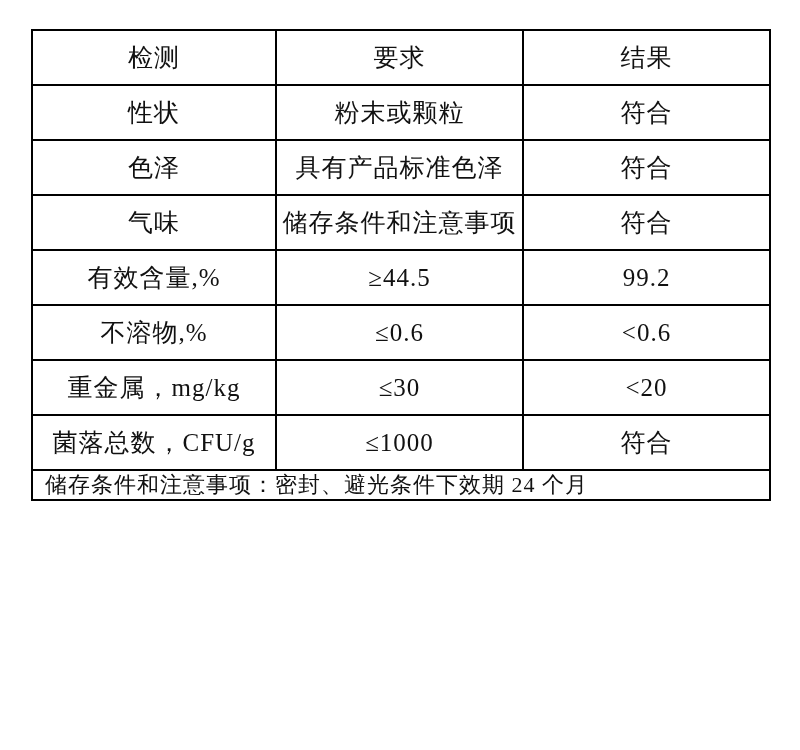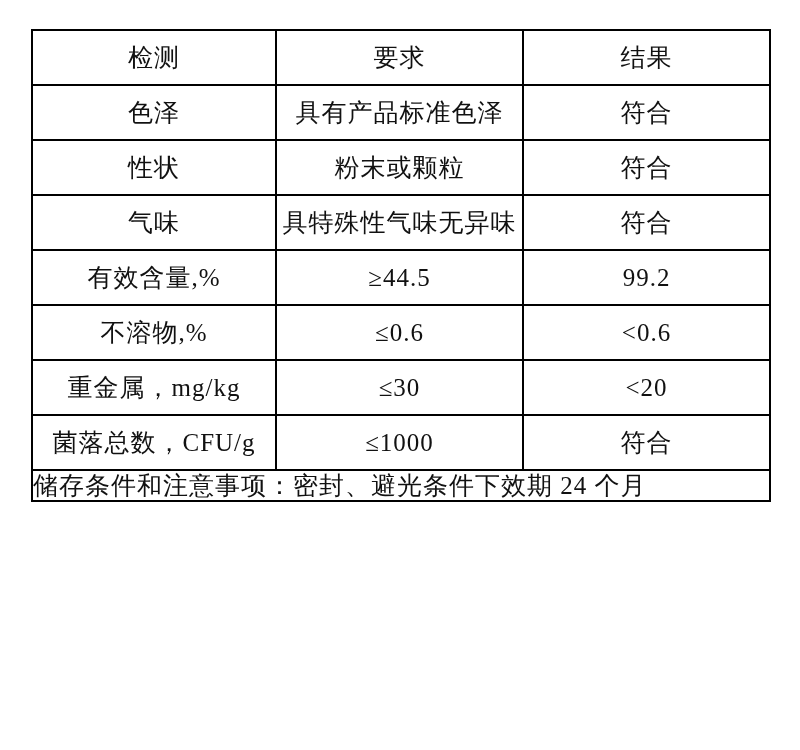--- a/index.html
+++ b/index.html
@@ -37,22 +37,22 @@
     padding: 0;
     height: 53px;
     letter-spacing: 1px;
     white-space: nowrap;
     overflow: hidden;
     margin-left: 18px;
   }
   .doc-table tfoot td {
     height: 24px;
     text-align: left;
-    font-size: 25px;
-    padding: 2px 0;
+    font-size: 22px;
+    padding: 2px 12px;
     letter-spacing: 1px;
   }
 </style>
 </head>
 <body>
 
 <table class="doc-table">
   <colgroup>
     <col class="c1">
       <col class="c2">
@@ -60,32 +60,32 @@
   </colgroup>
   <thead>
     <tr>
       <th>检测</th>
       <th>要求</th>
       <th>结果</th>
     </tr>
   </thead>
   <tbody>
     <tr>
+      <td>性状</td>
+      <td>粉末或颗粒</td>
+      <td>符合</td>
+    </tr>
+    <tr>
       <td>色泽</td>
       <td>具有产品标准色泽</td>
       <td>符合</td>
     </tr>
     <tr>
-      <td>性状</td>
-      <td>粉末或颗粒</td>
-      <td>符合</td>
-    </tr>
-    <tr>
       <td>气味</td>
-      <td>具特殊性气味无异味</td>
+      <td>储存条件和注意事项</td>
       <td>符合</td>
     </tr>
     <tr>
       <td>有效含量,%</td>
       <td>≥44.5</td>
       <td>99.2</td>
     </tr>
     <tr>
       <td>不溶物,%</td>
       <td>≤0.6</td>

